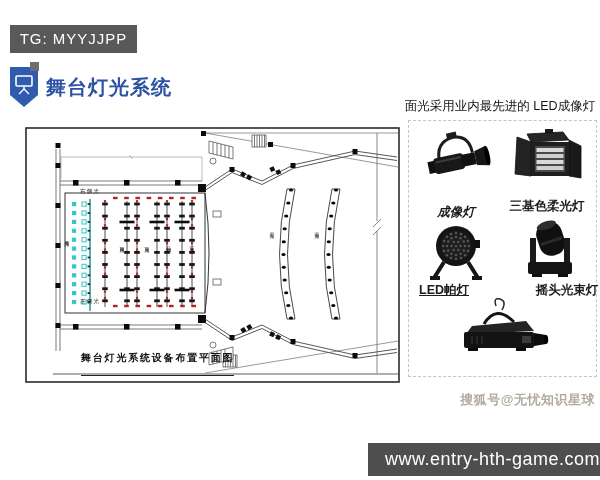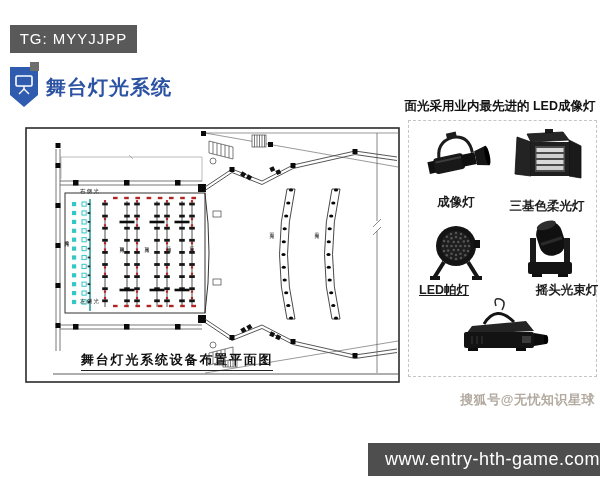--- a/index.html
+++ b/index.html
@@ -9,24 +9,24 @@
           color:#fff;font-size:15px;letter-spacing:1px;line-height:28px;text-align:center;margin-top:16px;}
   .badge{position:absolute;left:8px;top:66px;width:32px;height:44px;}
   .badge-sq{position:absolute;left:22px;top:-4px;width:9px;height:9px;background:#6e6e6e;}
   .title{position:absolute;left:46px;top:74px;font-size:20px;font-weight:bold;color:#2b52a3;
          letter-spacing:1px;}
   .plan-wrap{position:absolute;left:25px;top:127px;width:375px;height:256px;}
   .plan-wrap svg{position:absolute;left:0;top:0;}
   .pl{position:absolute;font-size:5.5px;color:#1a1a1a;line-height:1;letter-spacing:1.2px;white-space:nowrap;}
   .plv{position:absolute;writing-mode:vertical-rl;text-orientation:upright;font-size:4.8px;
        color:#1a1a1a;line-height:1;letter-spacing:0.5px;white-space:nowrap;}
-  .pcap{position:absolute;font-size:13px;font-weight:bold;color:#111;letter-spacing:1.8px;
-        border-bottom:1px solid #222;padding-bottom:1px;white-space:nowrap;}
+  .pcap{position:absolute;font-size:10px;font-weight:bold;color:#111;letter-spacing:1.8px;
+        border-bottom:1px solid #222;padding-bottom:10px;white-space:nowrap;}
   .panel-title{position:absolute;left:403px;top:98px;width:194px;text-align:center;
-        font-size:12.5px;font-weight:bold;color:#111;white-space:nowrap;}
+        font-size:12.5px;font-weight:normal;color:#111;white-space:nowrap;}
   .panel{position:absolute;left:408px;top:120px;width:187px;height:255px;
         border:1.5px dashed #c2c6ca;background:#fff;}
   .eq-icon{position:absolute;}
   .eq-label{position:absolute;text-align:center;font-size:12.5px;font-weight:600;color:#1c1c1c;white-space:nowrap;}
   .watermark{position:absolute;left:360px;top:391px;width:235px;text-align:right;
         font-size:13px;color:#b2a99f;letter-spacing:0.5px;
         text-shadow:0.5px 0.5px 0 #ffffff;font-weight:bold;}
   .footer-bar{position:absolute;left:368px;top:443px;width:232px;height:33px;background:#4e4e4e;
         color:#fff;font-size:18px;line-height:33px;text-align:right;letter-spacing:0.5px;}
 </style>
@@ -407,21 +407,21 @@
       <path d="M 22 30 Q 22 10 40 9 Q 56 10 56 28" fill="none" stroke="#1c1c1c" stroke-width="3"></path>
       <rect x="34" y="4" width="10" height="6" fill="#1c1c1c"></rect>
       <rect x="10" y="28" width="7" height="12" fill="#101010"></rect>
       <rect x="16" y="26" width="30" height="16" rx="3" fill="#181818"></rect>
       <rect x="18" y="29" width="26" height="2" fill="#3c3c3c"></rect>
       <rect x="44" y="28" width="14" height="12" fill="#101010"></rect>
       <polygon points="58,27 70,24 70,44 58,41" fill="#161616"></polygon>
       <ellipse cx="70" cy="34" rx="2.4" ry="10" fill="#000"></ellipse>
     </g>
   </svg>
-  <div class="eq-label" style="left:408px;top:194px;width:96px;">成像灯</div>
+  <div class="eq-label" style="left:408px;top:204px;width:96px;font-style:italic;">成像灯</div>
 
   <svg class="eq-icon" style="left:505px;top:126px;" width="84" height="66" viewBox="0 0 84 66">
     <path d="M 28 14 Q 42 4 60 12" fill="none" stroke="#1b1b1b" stroke-width="3"></path>
     <rect x="40" y="3" width="8" height="4" fill="#1b1b1b"></rect>
     <polygon points="26,16 64,14 58,6 22,8" fill="#262626" stroke="#0f0f0f" stroke-width="0.8"></polygon>
     <polygon points="26,16 12,11 10,48 26,50" fill="#232323" stroke="#0e0e0e" stroke-width="0.8"></polygon>
     <polygon points="64,14 76,20 76,52 64,50" fill="#1a1a1a" stroke="#0e0e0e" stroke-width="0.8"></polygon>
     <rect x="26" y="16" width="38" height="34" fill="#1f1f1f"></rect>
     <rect x="30" y="20" width="30" height="26" fill="#4a4a4a"></rect>
     <rect x="31.5" y="22" width="27" height="4" fill="#d9d9d9"></rect>

